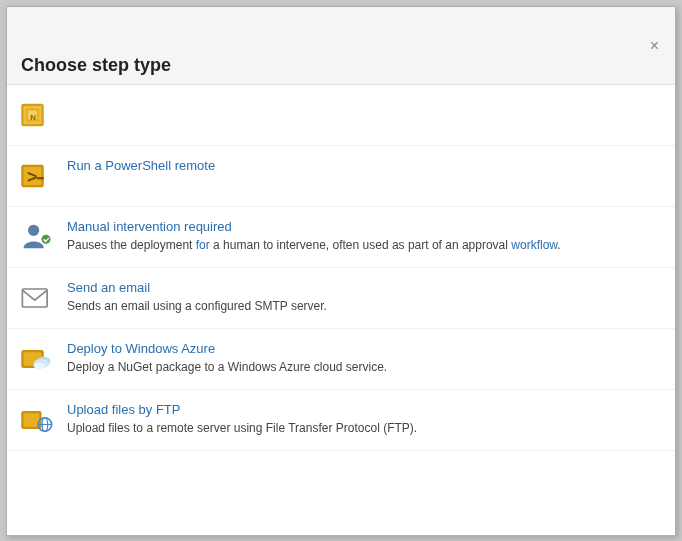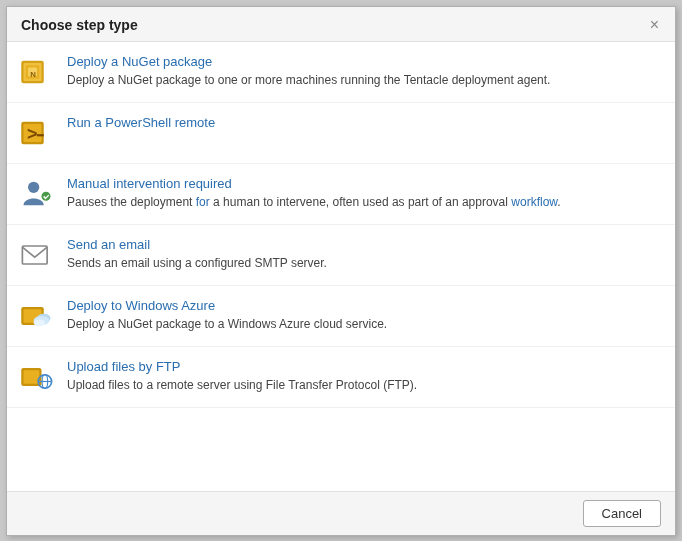--- a/index.html
+++ b/index.html
@@ -24,23 +24,24 @@
     }
     .dialog-header {
       display: flex;
       align-items: center;
       justify-content: space-between;
       padding: 10px 14px 8px 14px;
       border-bottom: 1px solid #e0e0e0;
       background: #f5f5f5;
     }
     .dialog-title {
-      font-size: 14px;
+      font-size: 18px;
       font-weight: 600;
       color: #222;
+      margin-top: 38px;
     }
     .close-btn {
       cursor: pointer;
       color: #888;
       font-size: 16px;
       line-height: 1;
       background: none;
       border: none;
       padding: 0 2px;
     }
@@ -113,24 +114,20 @@
   <div class="step-item">
         <div class="step-icon">
           <svg viewBox="0 0 32 32" xmlns="http://www.w3.org/2000/svg">
       <rect x="2" y="6" width="20" height="20" rx="2" fill="#d4a017"></rect>
       <rect x="4" y="8" width="16" height="16" rx="1" fill="#f0c040"></rect>
       <rect x="6" y="10" width="12" height="12" rx="1" fill="#e8b020"></rect>
       <rect x="8" y="12" width="8" height="8" rx="1" fill="#f5d060"></rect>
       <text x="10" y="20" font-size="7" fill="#8a5a00" font-weight="bold">N</text>
     </svg>
         </div>
-        <div class="step-content">
-          <div class="step-title">Deploy a NuGet package</div>
-          <div class="step-desc">Deploy a NuGet package to one or more machines running the Tentacle deployment agent.</div>
-        </div>
       </div>
       <div class="step-item">
         <div class="step-icon">
           <svg viewBox="0 0 32 32" xmlns="http://www.w3.org/2000/svg">
       <rect x="2" y="6" width="20" height="20" rx="2" fill="#c8920a"></rect>
       <rect x="4" y="8" width="16" height="16" rx="1" fill="#e8b020"></rect>
       <text x="7" y="22" font-size="16" fill="#7a4a00" font-weight="bold">&gt;</text>
       <line x1="16" y1="18" x2="22" y2="18" stroke="#7a4a00" stroke-width="2"></line>
     </svg>
         </div>
@@ -189,16 +186,13 @@
       <line x1="17" y1="20" x2="29" y2="20" stroke="#4488cc" stroke-width="1"></line>
     </svg>
         </div>
         <div class="step-content">
           <div class="step-title">Upload files by FTP</div>
           <div class="step-desc">Upload files to a remote server using File Transfer Protocol (FTP).</div>
         </div>
       </div>
     </div>
 
-  <div class="dialog-footer">
-    <button class="cancel-btn">Cancel</button>
-  </div>
 </div>
 
 </body></html>

